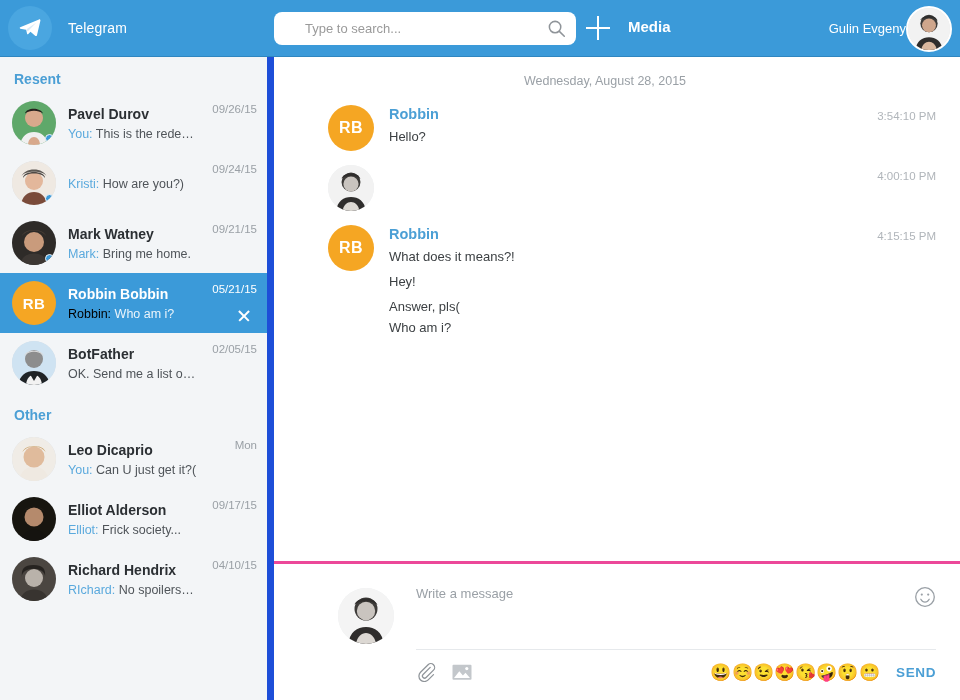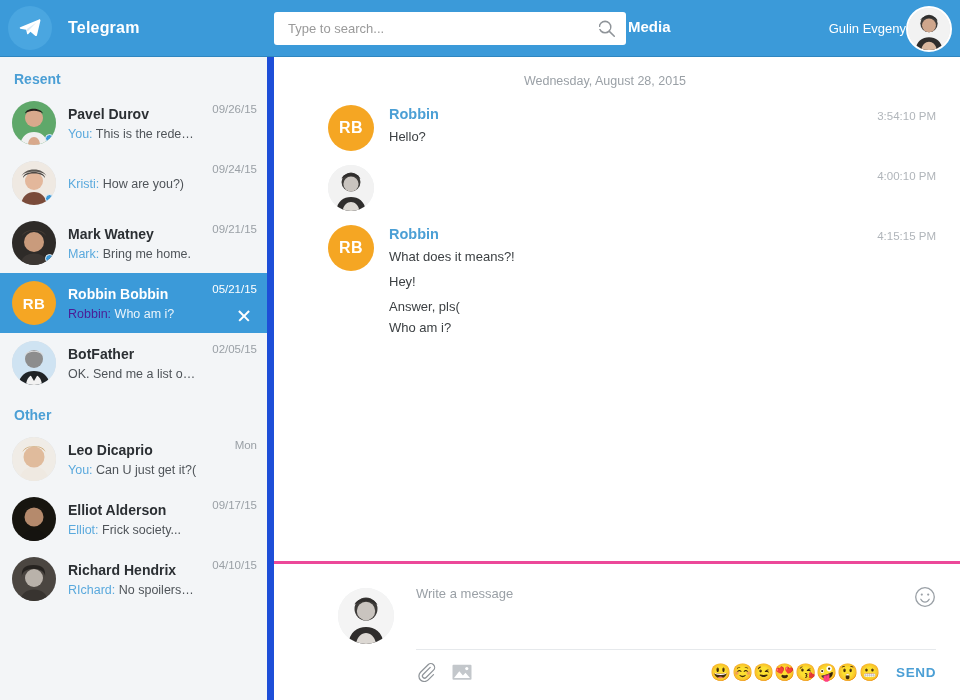--- a/index.html
+++ b/index.html
@@ -45,37 +45,37 @@
     border-radius: 50%;
     background: #4aa6e0;
     display: flex;
     align-items: center;
     justify-content: center;
   }
   .logo-circle svg { display: block; }
 
   .app-title {
     color: #ffffff;
-    font-size: 16px;
-    font-weight: bold;
+    font-size: 14px;
+    font-weight: normal;
     margin-left: 12px;
     letter-spacing: 0.2px;
   }
 
   .search-box {
     position: absolute;
     left: 274px;
     top: 12px;
-    width: 352px;
+    width: 302px;
     height: 33px;
     background: #ffffff;
-    border-radius: 3px;
-    display: flex;
-    align-items: center;
-    padding: 0 10px 0 14px;
+    border-radius: 8px;
+    display: flex;
+    align-items: center;
+    padding: 0 10px 0 31px;
   }
   .search-input {
     flex: 1;
     border: none;
     outline: none;
     font-family: "Liberation Sans", sans-serif;
     font-size: 13px;
     color: #555;
     background: transparent;
   }
@@ -214,21 +214,21 @@
     flex: 0 0 auto;
     align-self: flex-start;
     padding-top: 10px;
     text-align: right;
     width: 60px;
   }
   .chat-date { font-size: 11.5px; color: #9aa0a6; display: block; }
 
   .chat-item.selected .chat-name { color: #ffffff; }
   .chat-item.selected .chat-preview { color: #eaf4fb; }
-  .chat-item.selected .preview-prefix { color: #4c1d95; }
+  .chat-item.selected .preview-prefix { color: #000000; }
   .chat-item.selected .chat-date { color: #ffffff; }
 
   .close-x {
     position: absolute;
     right: 16px;
     bottom: 10px;
     width: 14px;
     height: 14px;
     cursor: pointer;
   }

